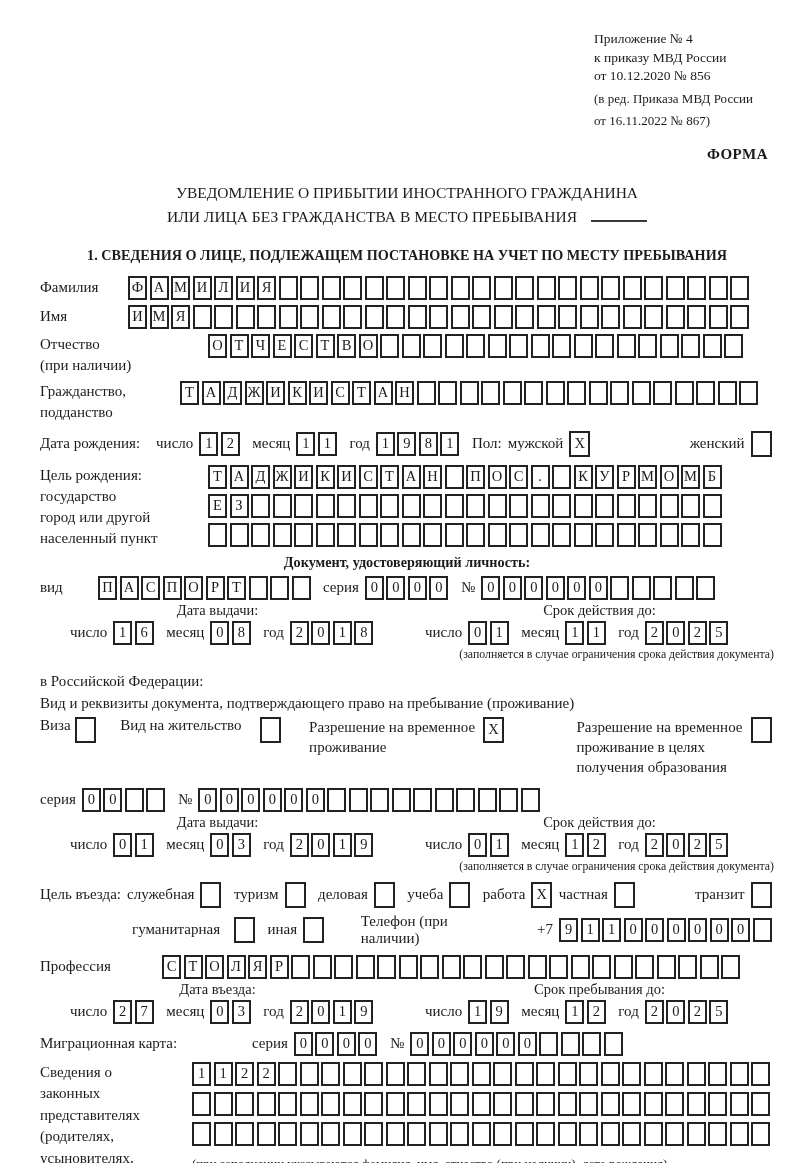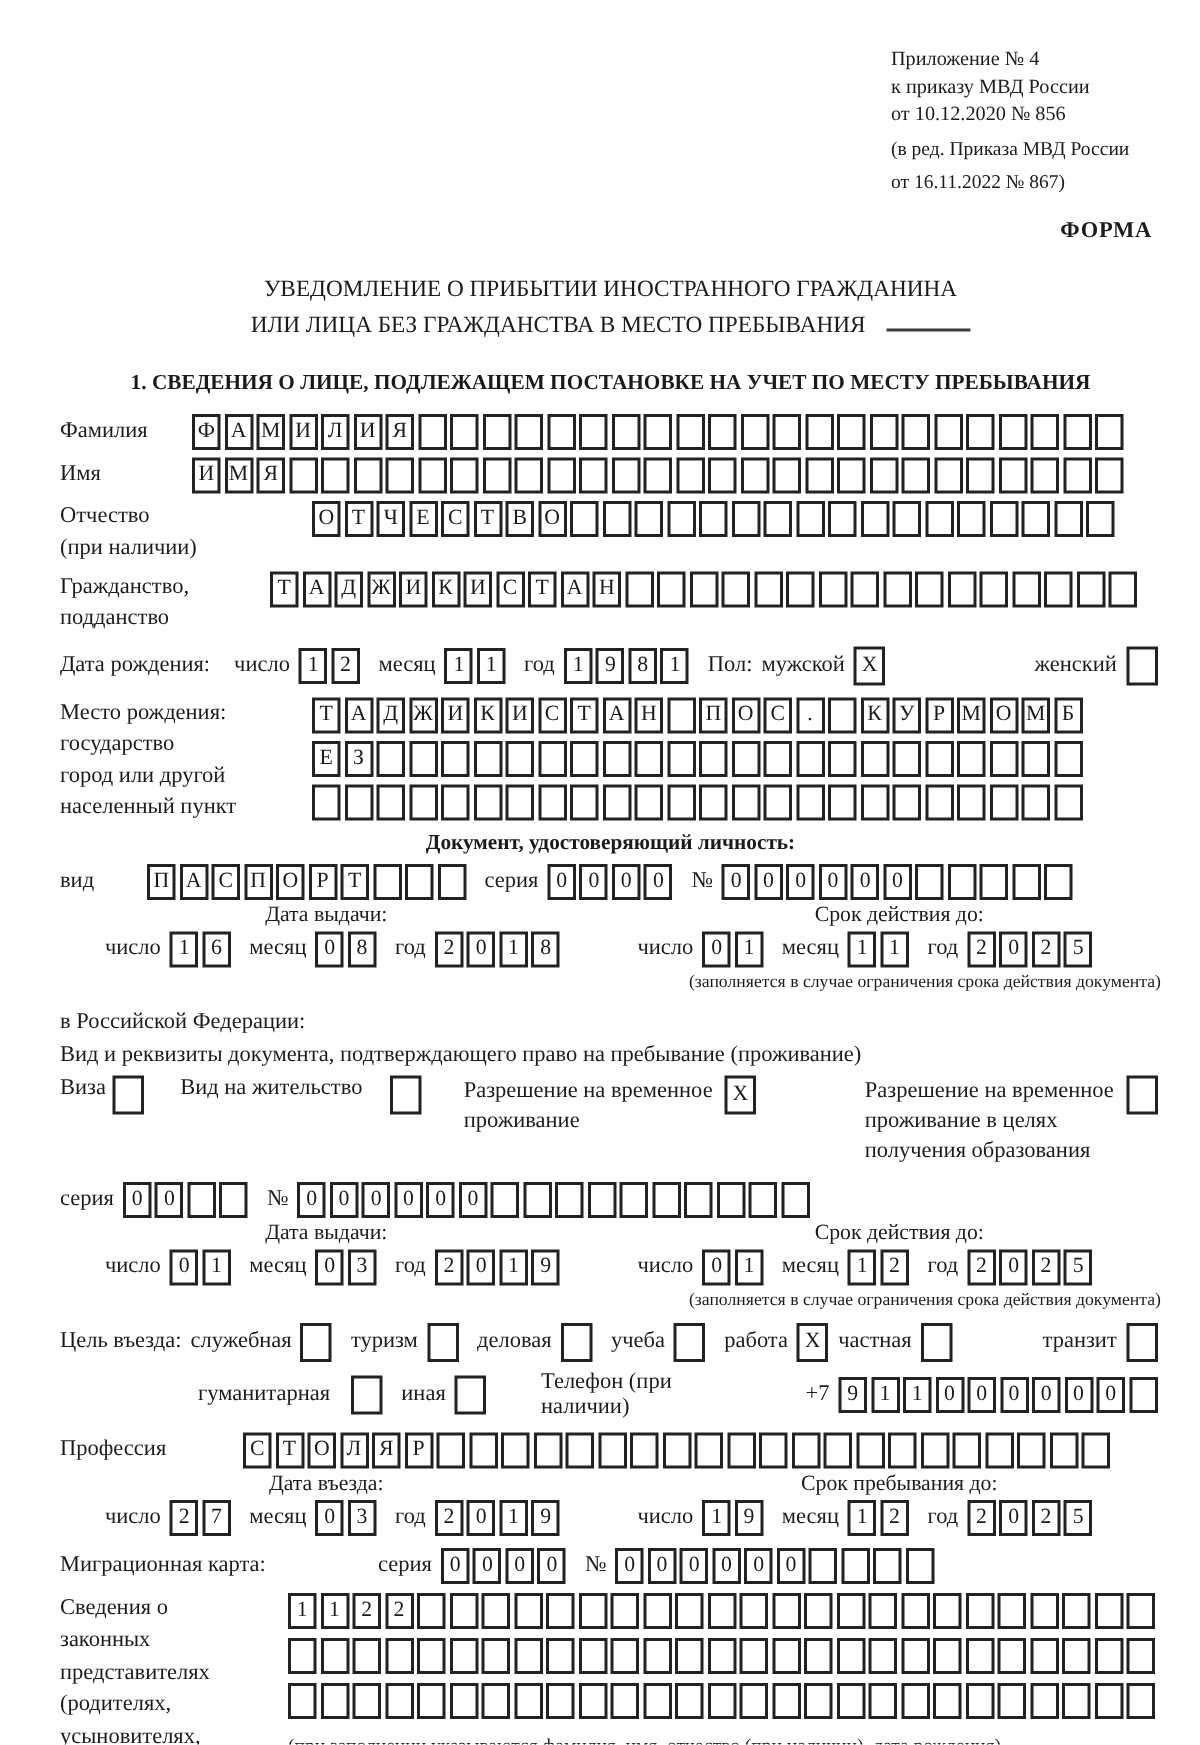--- a/index.html
+++ b/index.html
@@ -261,21 +261,21 @@
         <span class="cell">X</span>
       </span>
     <span class="dlbl push">женский</span>
     <span class="boxes cbx">
         <span class="cell"></span>
       </span>
   </div>
 
   <div class="row start mt8">
     <div class="lbl2 w168">
-      <div>Место рождения:</div>
+      <div>Цель рождения:</div>
       <div>государство</div>
       <div>город или другой</div>
       <div>населенный пункт</div>
     </div>
     <div class="stack3">
       <div class="boxes">
           <span class="cell">Т</span>
           <span class="cell">А</span>
           <span class="cell">Д</span>
           <span class="cell">Ж</span>

